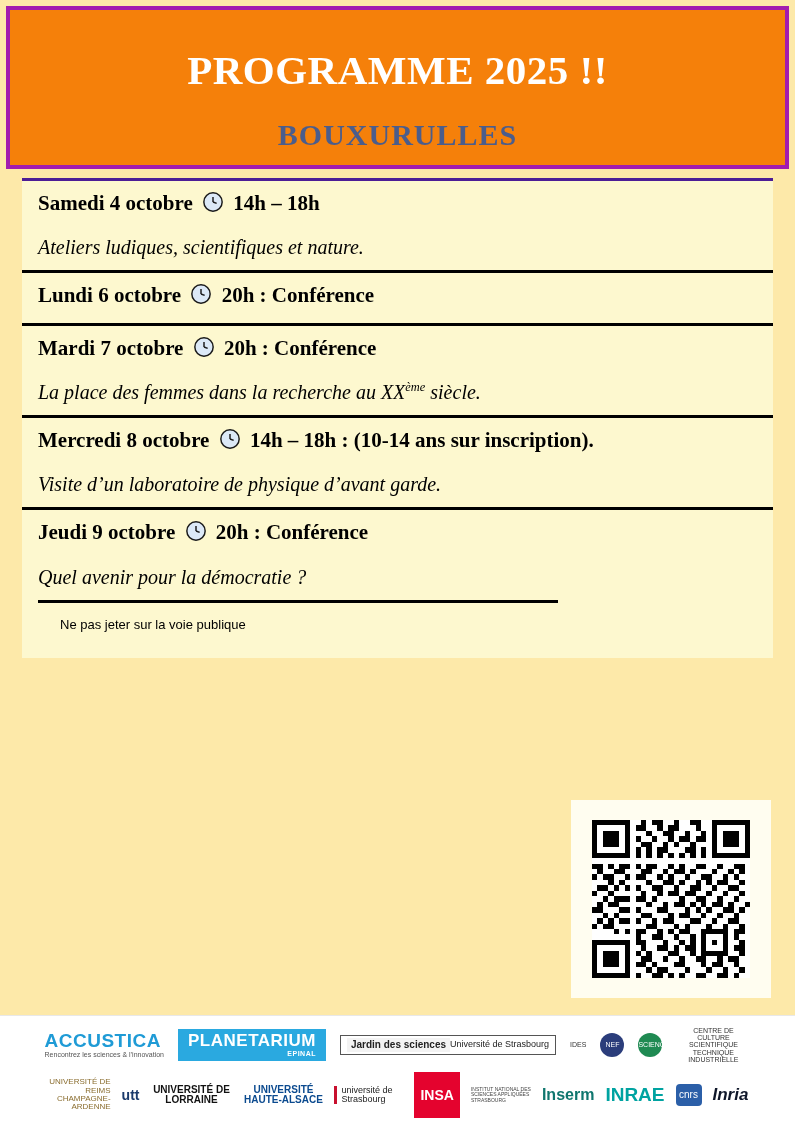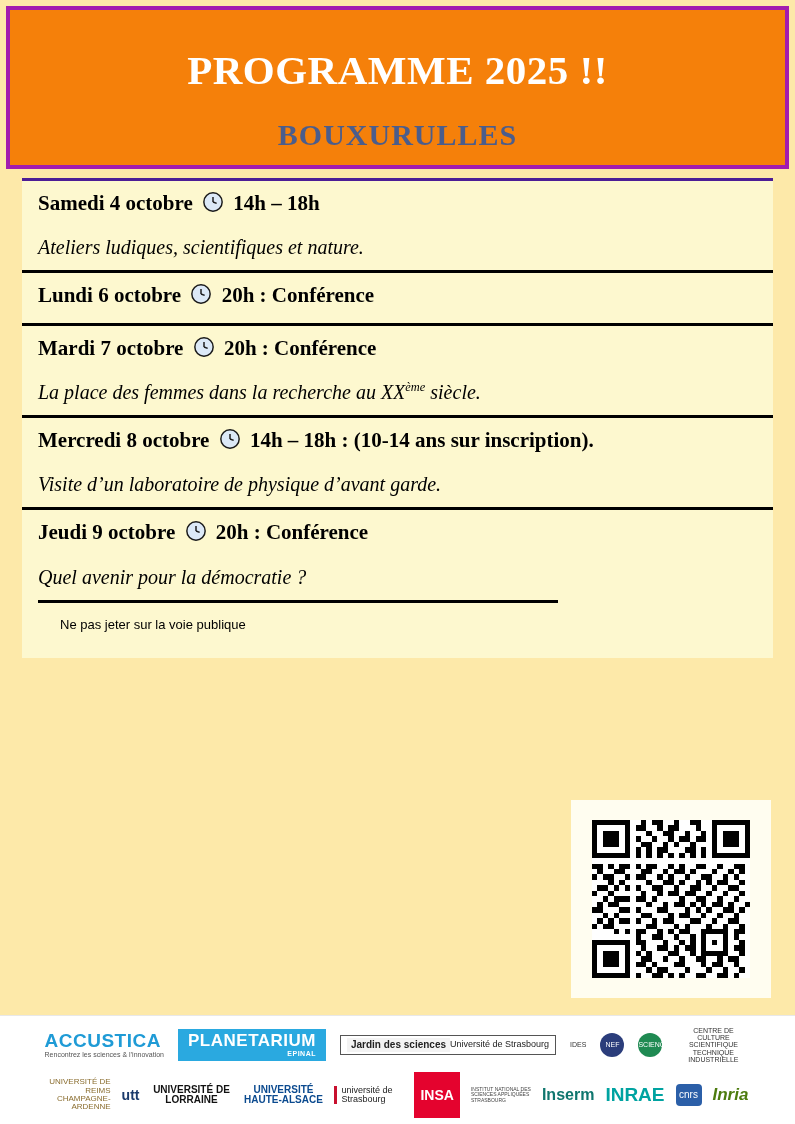--- a/index.html
+++ b/index.html
@@ -163,21 +163,21 @@
   .lg-planet small { display:block; font-size:7px; text-align:right; }
   .lg-jardin { border:1px solid #555; font-size:9px; color:#222; padding:2px 6px; text-align:center;}
   .lg-jardin b { display:block; background:#f3f3f3; padding:2px 4px; font-size:10px; }
   .lg-badge { font-size:7px; color:#333; text-align:center; }
   .lg-circ { display:inline-block; width:24px; height:24px; border-radius:50%; background:#2b3d7b; color:#fff; font-size:7px; line-height:24px; text-align:center;}
   .lg-circ.green { background:#1f8a52; }
   .lg-insa { background:#e4032e; color:#fff; font-weight:bold; font-size:14px; padding:16px 6px; }
   .lg-inserm { color:#0f766e; font-weight:bold; font-size:16px; }
   .lg-inrae { color:#00a3a1; font-weight:bold; font-size:19px; }
   .lg-cnrs { display:inline-block; width:26px;height:22px;border-radius:4px;background:#2b5fa8;color:#fff;font-size:10px;line-height:22px;text-align:center;}
-  .lg-inria { color:#4d7c0f; font-style:italic; font-size:17px; font-weight:bold;}
+  .lg-inria { color:#0f172a; font-style:italic; font-size:17px; font-weight:bold;}
   .lg-utt { color:#1a3a6b; font-weight:bold; font-size:14px; }
   .lg-ul { color:#111; font-size:10px; font-weight:bold; }
   .lg-uha { color:#0b4a8f; font-size:10px; font-weight:bold; }
   .lg-unistra { color:#222; font-size:9px; border-left:3px solid #c8102e; padding-left:4px;}
   .lg-reims { color:#8a6d2f; font-size:8px; }
 </style>
 </head>
 <body>
 
 <div class="poster">

